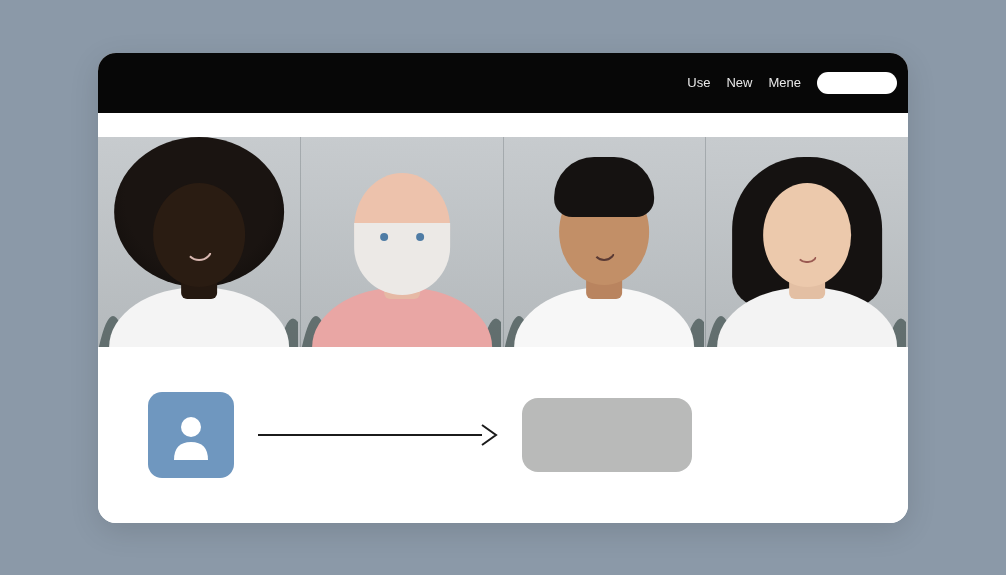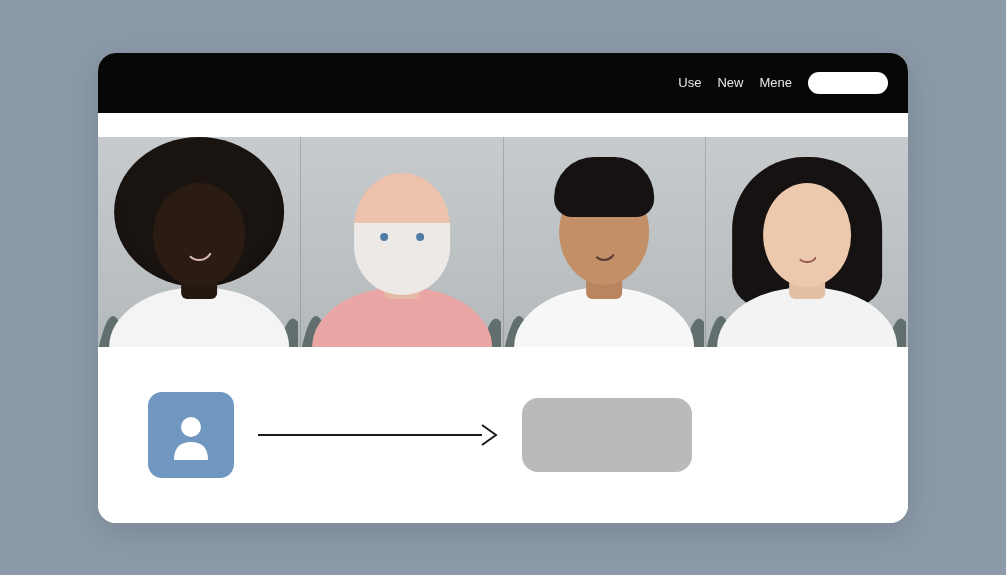--- a/index.html
+++ b/index.html
@@ -22,21 +22,21 @@
       box-shadow: 0 8px 30px rgba(0,0,0,0.12);
       display: flex;
       flex-direction: column;
     }
     .header {
       background: #070707;
       height: 60px;
       display: flex;
       align-items: center;
       justify-content: flex-end;
-      padding: 0 20px;
+      padding: 0 11px;
       gap: 16px;
     }
     .nav {
       display: flex;
       gap: 16px;
     }
     .nav a {
       color: #e8e8e8;
       font-size: 13px;
       text-decoration: none;

